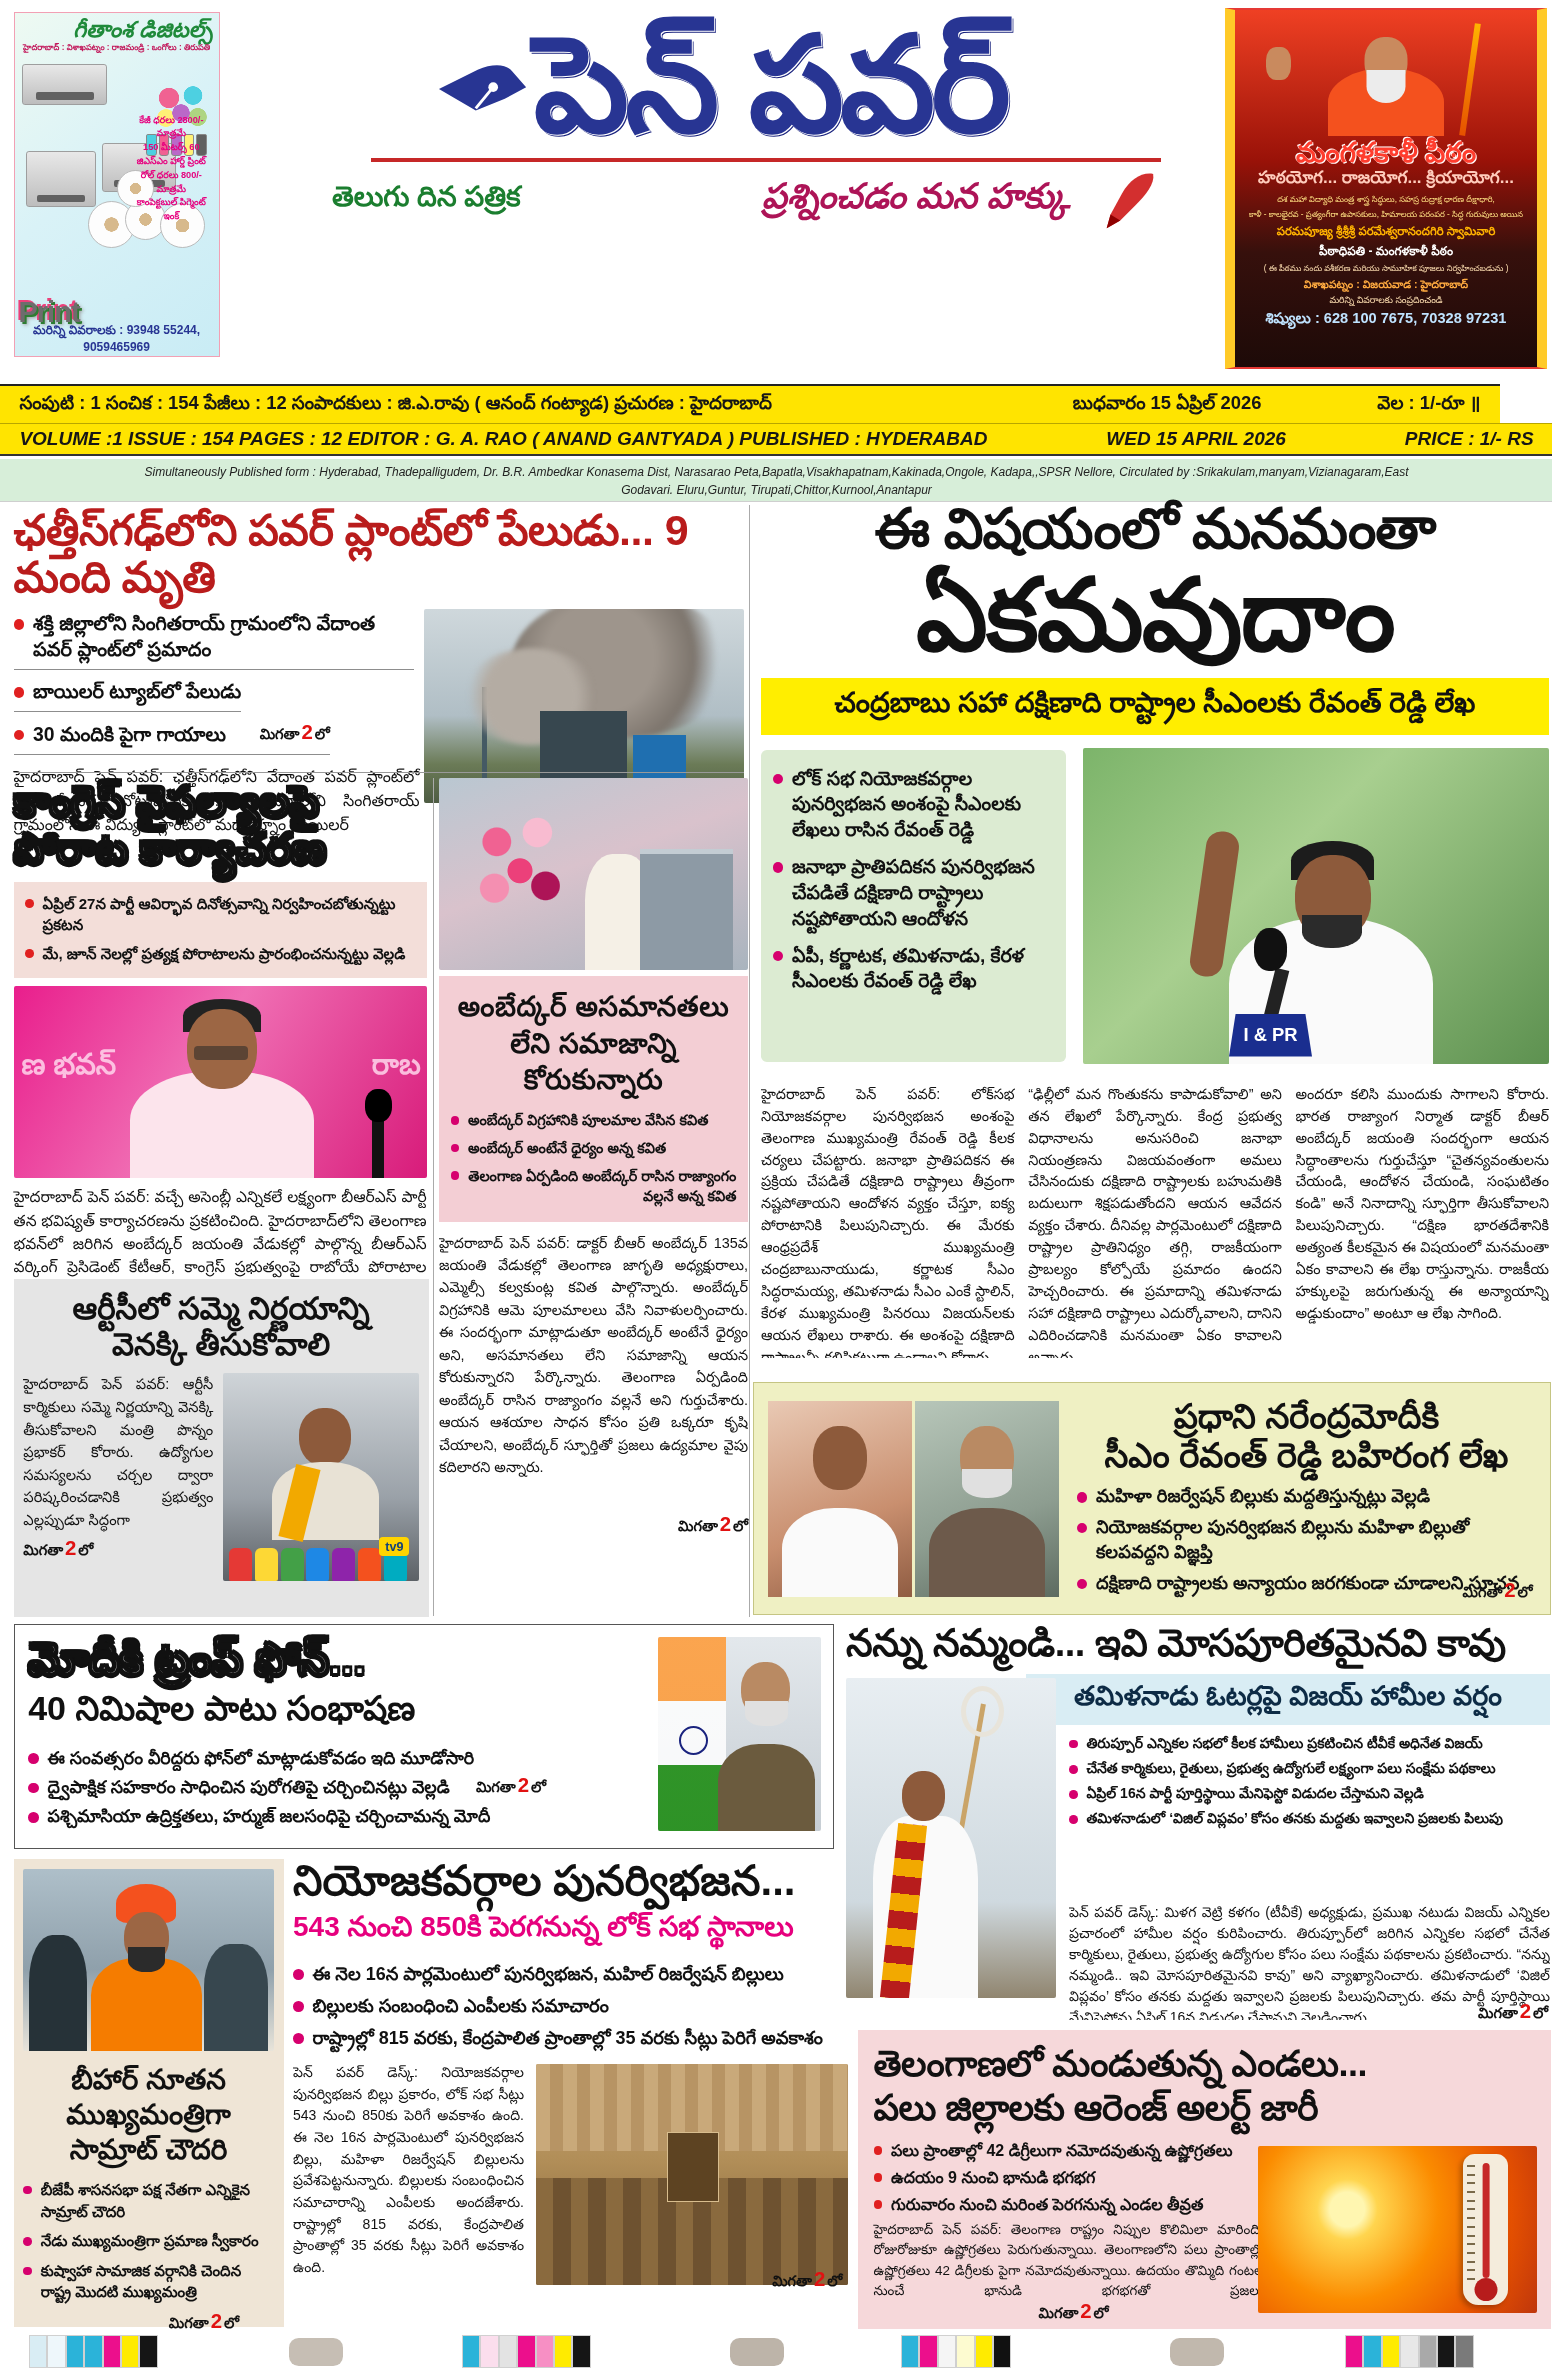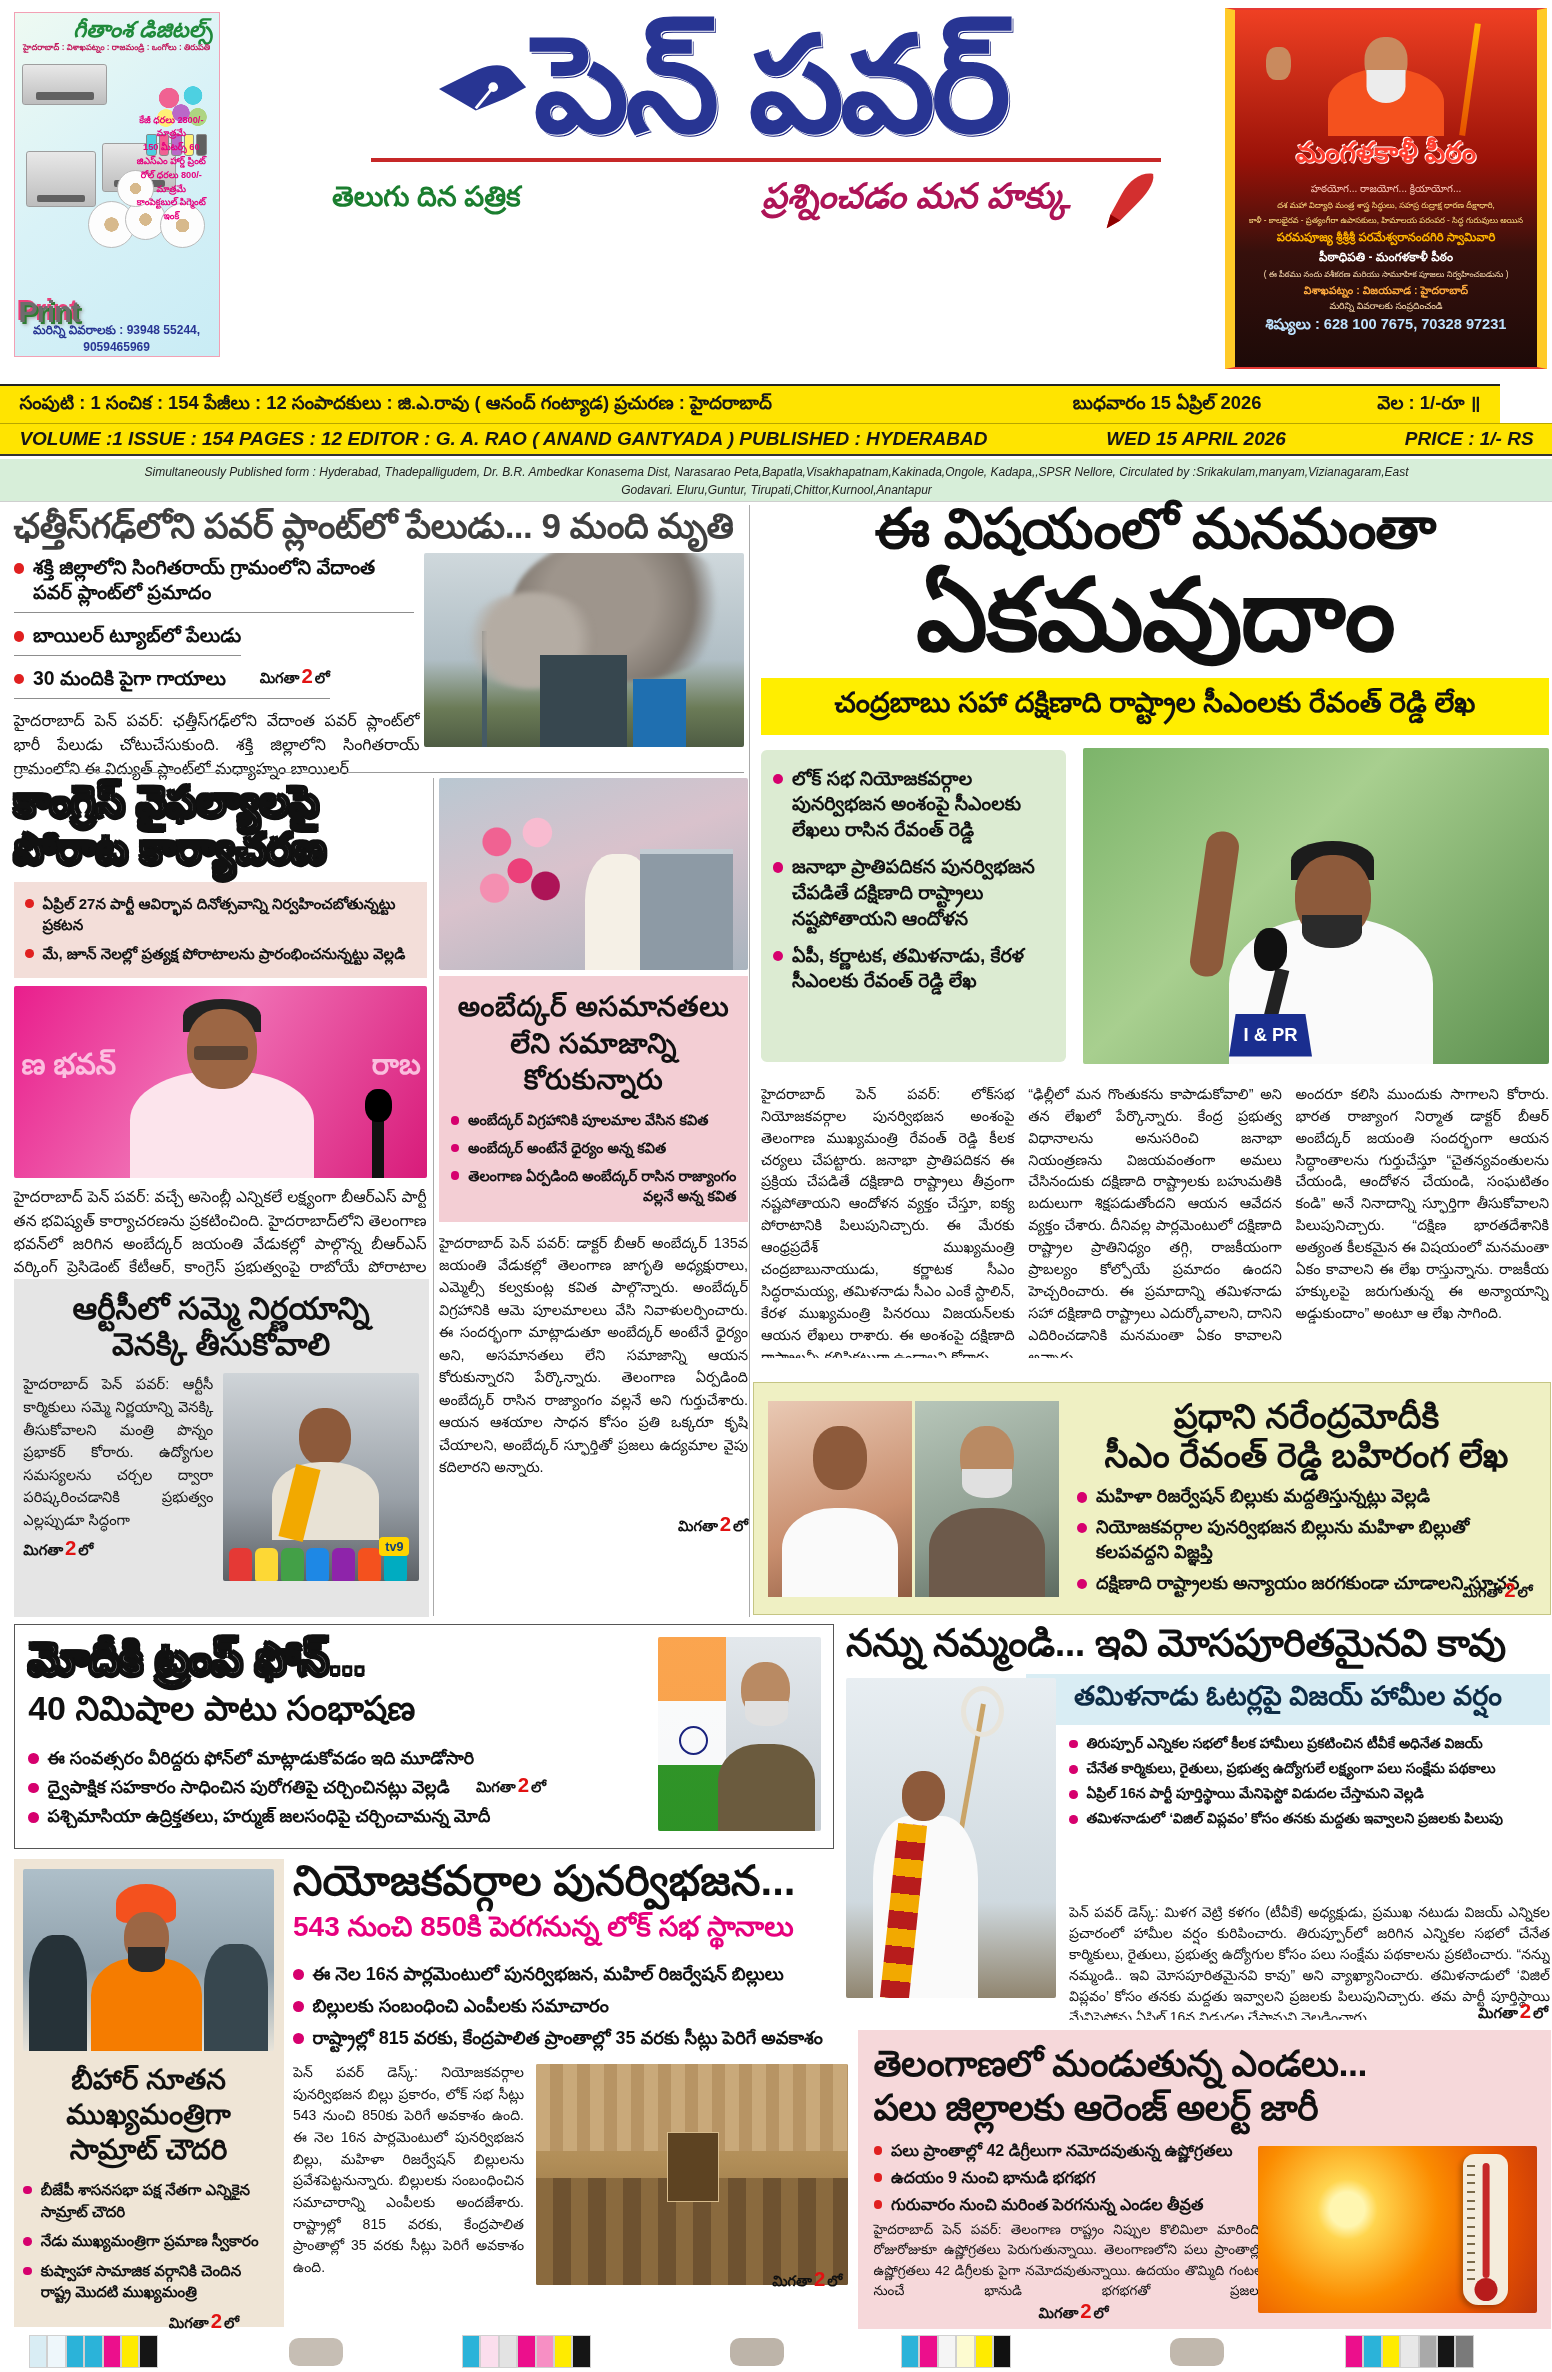--- a/index.html
+++ b/index.html
@@ -36,21 +36,21 @@
   .right-ad{left:1225px;top:7.8px;width:322px;height:361px;box-sizing:border-box;
     border-top:2.9px solid #e53935;border-bottom:2.9px solid #e53935;border-left:10.7px solid #ffca28;border-right:10.7px solid #ffca28;
     background:linear-gradient(180deg,#ef4023 0%,#9a1208 42%,#36100c 68%,#1d0a08 100%);text-align:center;overflow:hidden;padding:3.9px 7.8px;}
   .guru{position:relative;height:122px;}
   .guru .robe{position:absolute;left:50%;transform:translateX(-50%);bottom:0;width:116px;height:68px;border-radius:50% 50% 0 0;background:#f4511e;}
   .guru .head{position:absolute;left:50%;transform:translateX(-50%);bottom:50px;width:43px;height:49px;border-radius:45%;background:#c98a5e;}
   .guru .beard{position:absolute;left:50%;transform:translateX(-50%);bottom:33px;width:39px;height:33px;border-radius:0 0 50% 50%;background:#ececec;}
   .guru .hand{position:absolute;left:23px;bottom:56px;width:25px;height:33px;border-radius:40%;background:#c98a5e;}
   .guru .staff{position:absolute;right:56px;bottom:0;width:5.8px;height:113px;background:linear-gradient(#ffb300,#e65100);transform:rotate(8deg);}
   .ra-title{font-size:28px;font-weight:900;color:#ff3d2e;text-shadow:1px 1px 0 #fff,-1px -1px 0 #fff;line-height:1.05;margin-top:1.9px;}
-  .ra-l1{font-size:10px;font-weight:400;color:#ffccbc;margin-top:16px;}
+  .ra-l1{font-size:17px;font-weight:700;color:#ffccbc;margin-top:1px;}
   .ra-small{font-size:8.2px;color:#ffe082;line-height:1.45;margin-top:2.9px;}
   .ra-l4{font-size:11.6px;font-weight:900;color:#ffb300;margin-top:3.9px;}
   .ra-l5{font-size:12px;font-weight:800;color:#fff;margin-top:2.9px;}
   .ra-l6{font-size:8.2px;color:#ffe0b2;margin-top:2.9px;}
   .ra-l7{font-size:10.7px;font-weight:900;color:#ffab40;margin-top:2.9px;}
   .ra-l8{font-size:9.2px;color:#ffe0b2;margin-top:1.9px;}
   .ra-phone{font-size:14.6px;font-weight:900;color:#bfe3ff;margin-top:2.9px;}
   
   .bar1{left:0;top:384px;width:1500px;height:39px;background:#ffe400;border-top:2.9px solid #222;box-sizing:border-box;
     display:flex;align-items:center;padding:0 19.4px;font-size:18.4px;font-weight:800;color:#161616;}
@@ -66,21 +66,21 @@
   .dot.red{background:#e02020;} .dot.mag{background:#d6006e;}
   .more{display:inline-flex;align-items:baseline;gap:1.9px;white-space:nowrap;}
   .more i{font-style:normal;font-weight:800;font-size:14.6px;color:#111;}
   .more b{color:#e11212;font-size:20.4px;font-weight:900;line-height:1;}
   .outline-head{color:#fff;-webkit-text-stroke:2.1px #111;
     text-shadow:-1.9px -1.9px 0 #111,1.9px -1.9px 0 #111,-1.9px 1.9px 0 #111,1.9px 1.9px 0 #111,0 2.9px 0 #111;}
   .vrule{border-left:1.5px solid #aaa;width:0;}
   .photo{position:relative;overflow:hidden;border-radius:1.9px;}
   
   .st-ex{left:13.6px;top:507px;width:730px;}
-  .ex-head{color:#404040;font-size:35px;font-weight:900;line-height:1.1;letter-spacing:-0.5px;}
+  .ex-head{color:#b91c1c;font-size:43px;font-weight:900;line-height:1.1;letter-spacing:-0.5px;}
   .ex-row{position:relative;margin-top:9.7px;min-height:194px;}
   .ex-bullets{width:400px;}
   .ex-bullets li{font-size:19.4px;font-weight:800;line-height:1.3;border-bottom:1.5px solid #8d8d8d;padding-bottom:6.8px;margin-bottom:9.7px;width:fit-content;max-width:400px;}
   .ex-photo{position:absolute;right:0;top:-1.9px;width:320px;height:194px;background:linear-gradient(180deg,#cfd8dc 0%,#b0bec5 55%,#6b7b57 80%,#4e5c43 100%);}
   .ex-smoke{position:absolute;left:87px;top:-17.5px;width:223px;height:146px;border-radius:50%;
     background:radial-gradient(circle at 40% 45%,#9e958c 0 35%,#7d756d 60%,transparent 75%);filter:blur(1.9px);}
   .ex-smoke2{position:absolute;left:39px;top:39px;width:136px;height:97px;border-radius:50%;background:radial-gradient(circle,#b4aca3 0 55%,transparent 75%);filter:blur(2.9px);}
   .ex-struct{position:absolute;left:116px;bottom:0;width:87px;height:92px;background:#37474f;}
   .ex-struct2{position:absolute;left:209px;bottom:0;width:53px;height:68px;background:#1f6fb0;}
   .ex-pole{position:absolute;left:58px;bottom:0;width:5.8px;height:116px;background:#455a64;}

